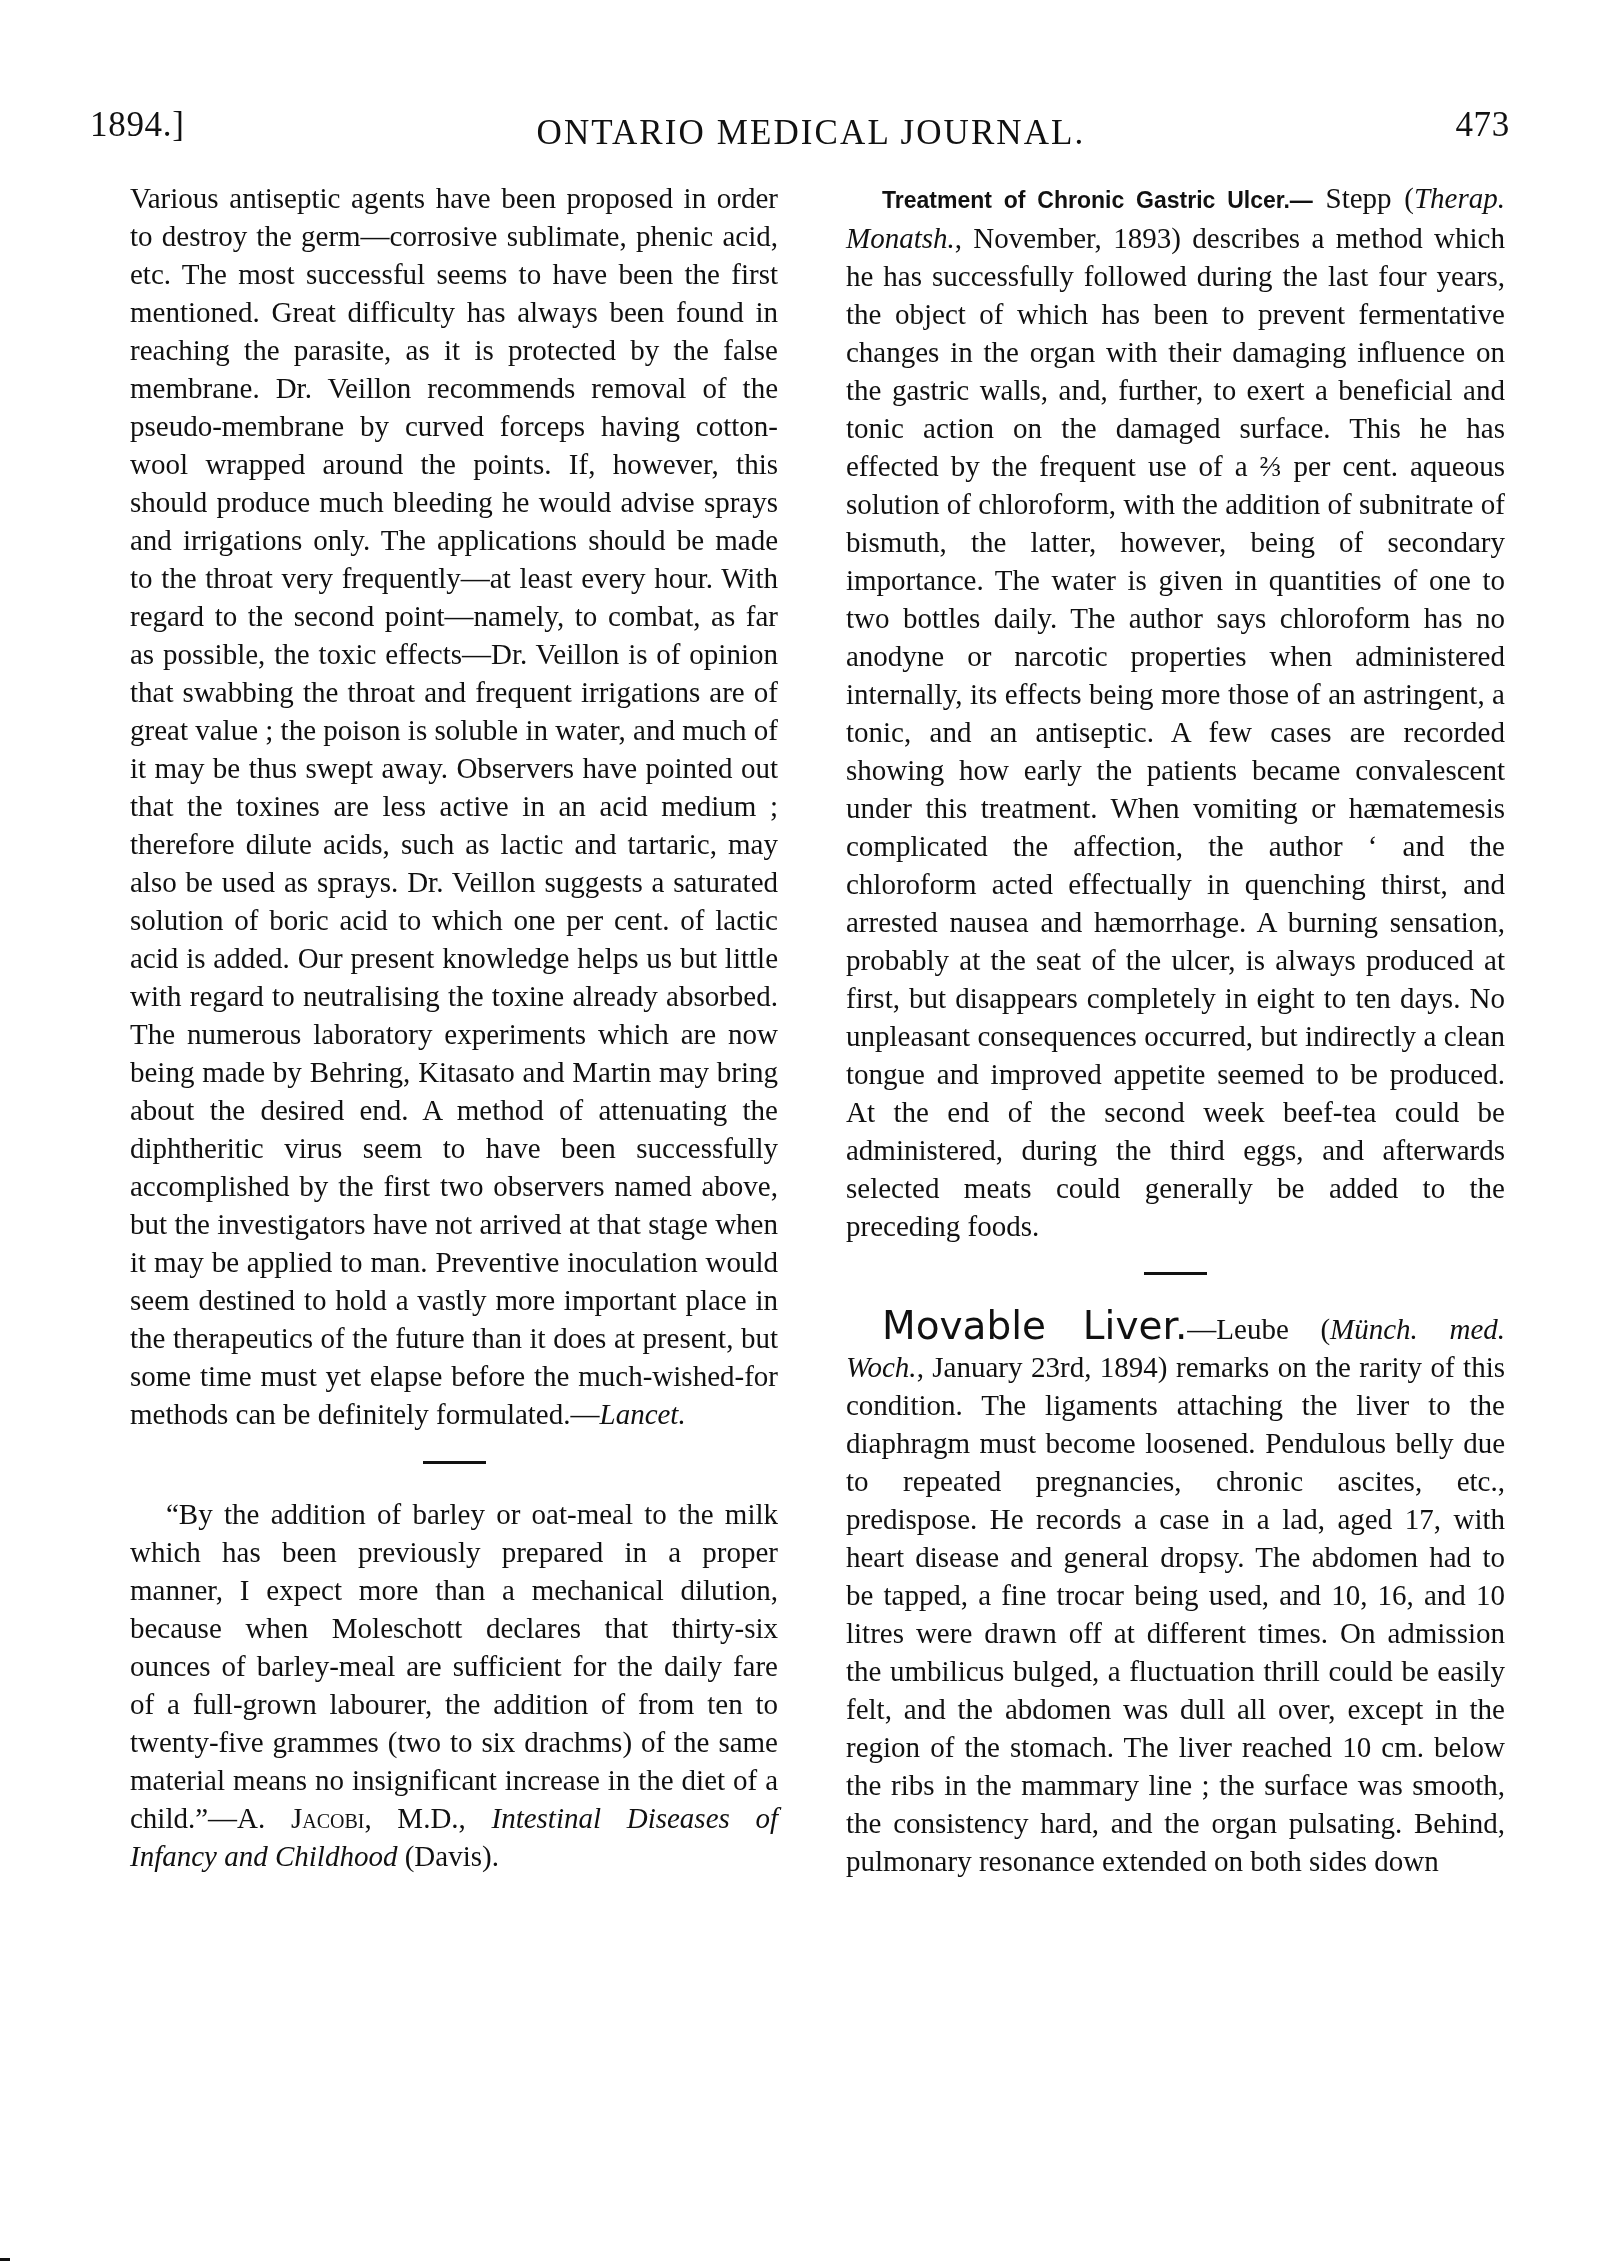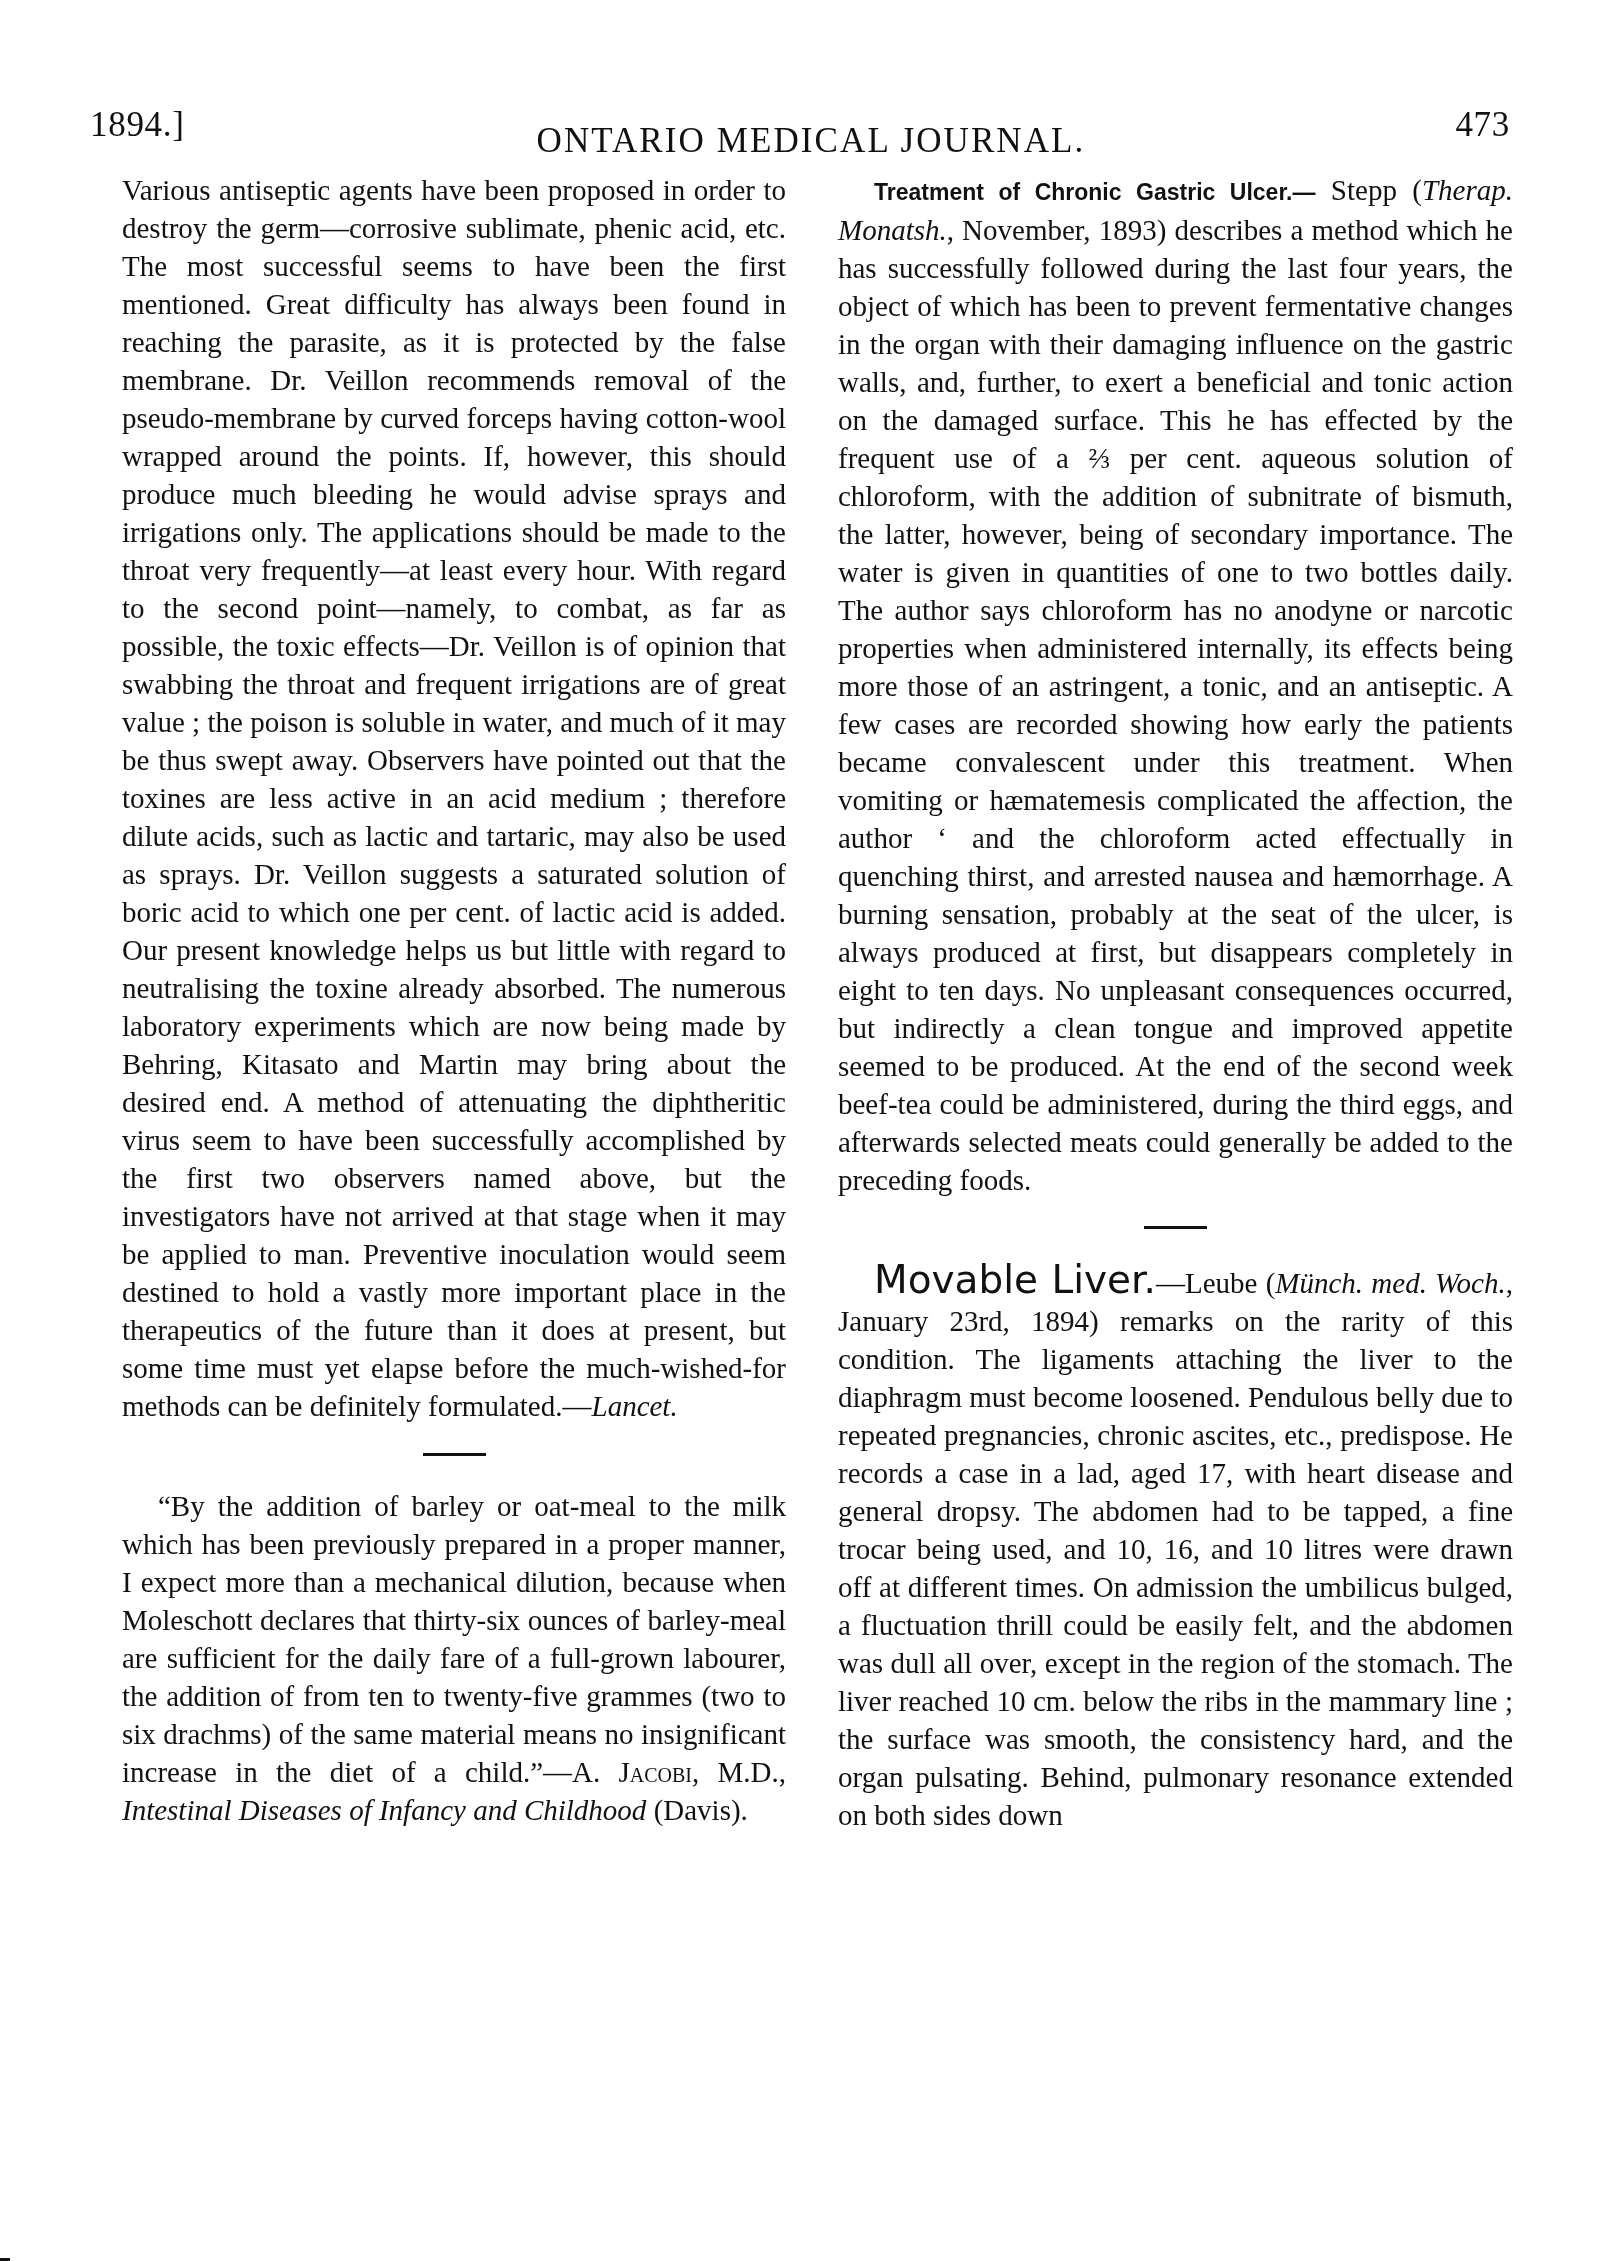--- a/index.html
+++ b/index.html
@@ -23,36 +23,36 @@
     .running-head {
       position: absolute;
       top: 105px;
       left: 0;
       width: 1622px;
       height: 56px;
       font-size: 35px;
       letter-spacing: 0.7px;
     }
     .rh-left { position: absolute; left: 90px; top: 0; }
-    .rh-center { position: absolute; left: 0; width: 1622px; text-align: center; top: 16px; letter-spacing: 2.1px; }
+    .rh-center { position: absolute; left: 0; width: 1622px; text-align: center; top: 8px; letter-spacing: 2.1px; }
     .rh-right { position: absolute; right: 112px; top: 0; }
 
     .column {
       position: absolute;
       top: 167px;
       font-size: 29px;
       line-height: 38px;
       text-align: justify;
       hyphens: manual;
     }
     .col-left { left: 118px; width: 672px; }
     .col-right { left: 834px; width: 683px; }
 
     .column p {
-      margin: 4px;
+      margin: 12px;
       text-align: justify;
     }
     .indent { text-indent: 36px; }
 
     .heading-run {
       font-family: "Liberation Sans", "DejaVu Sans", sans-serif;
       font-weight: bold;
       font-size: 23px;
     }
     .heading-run.light {

